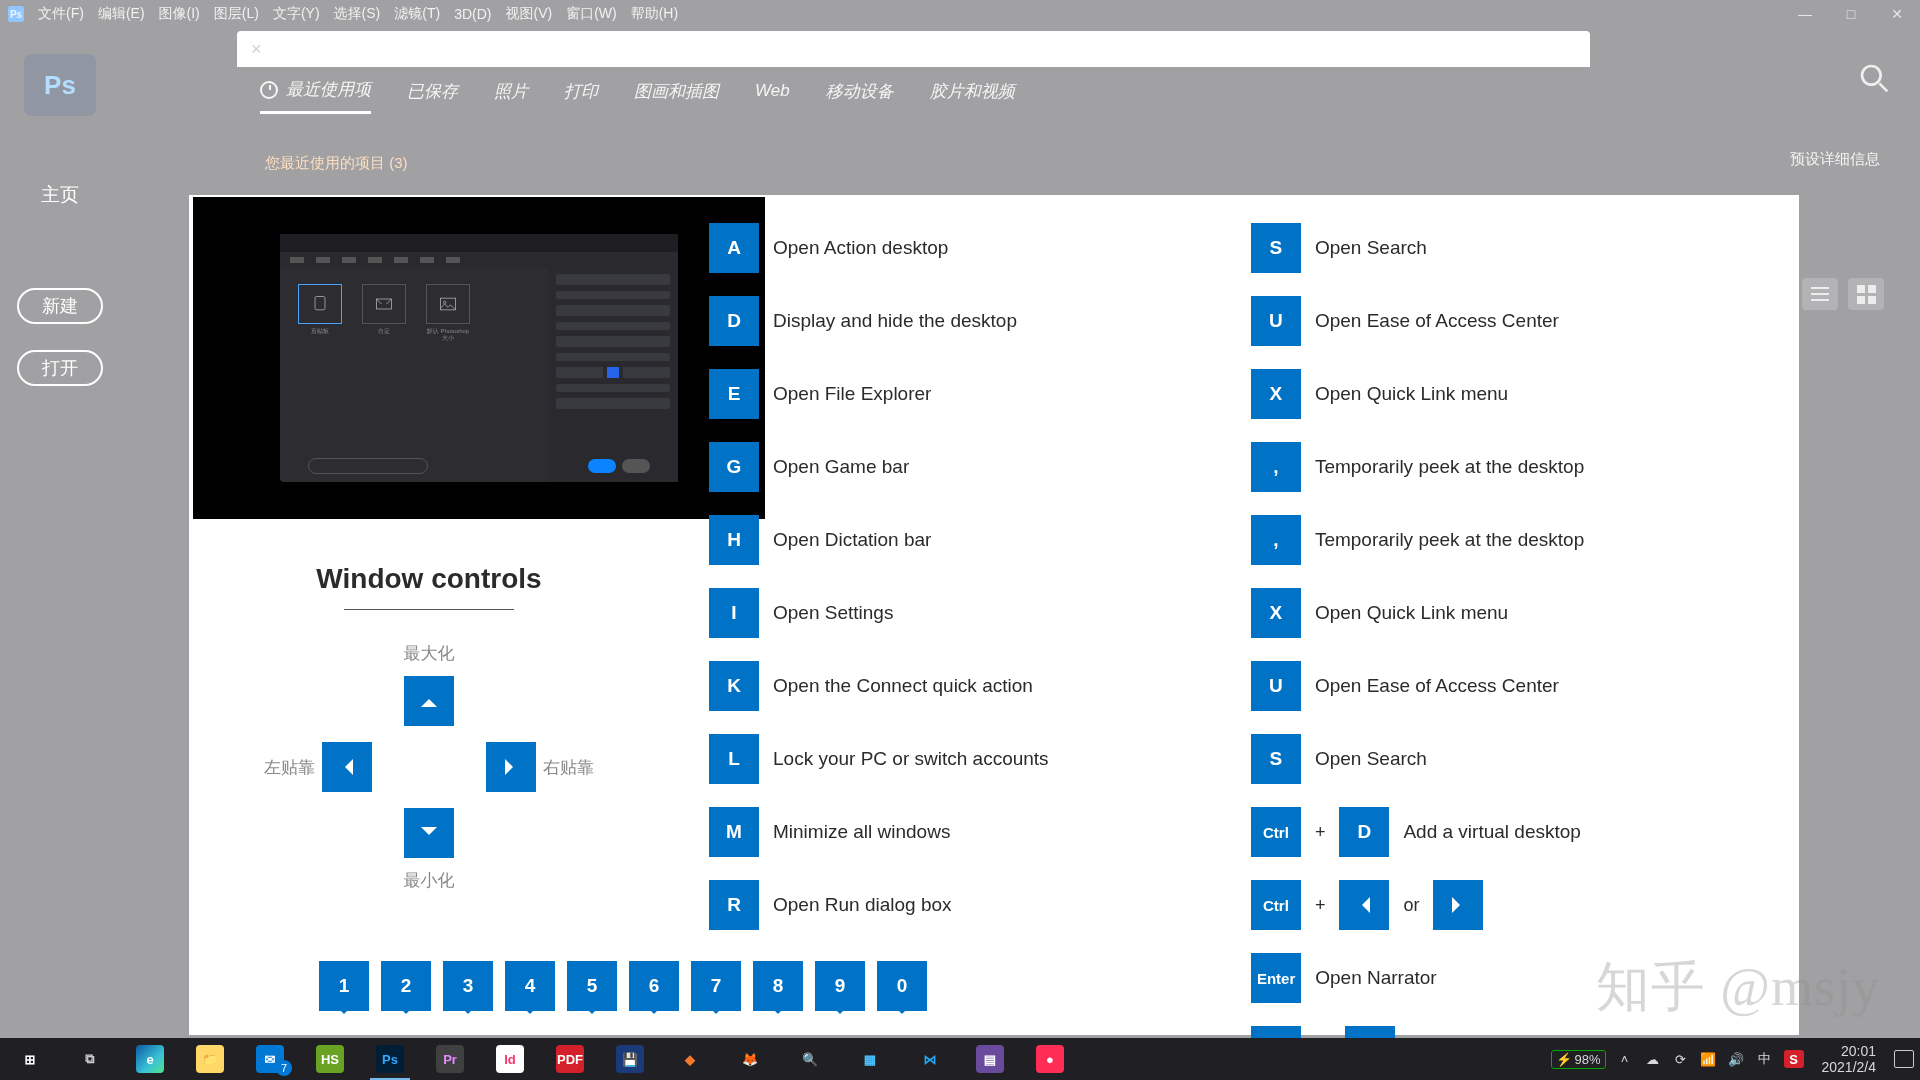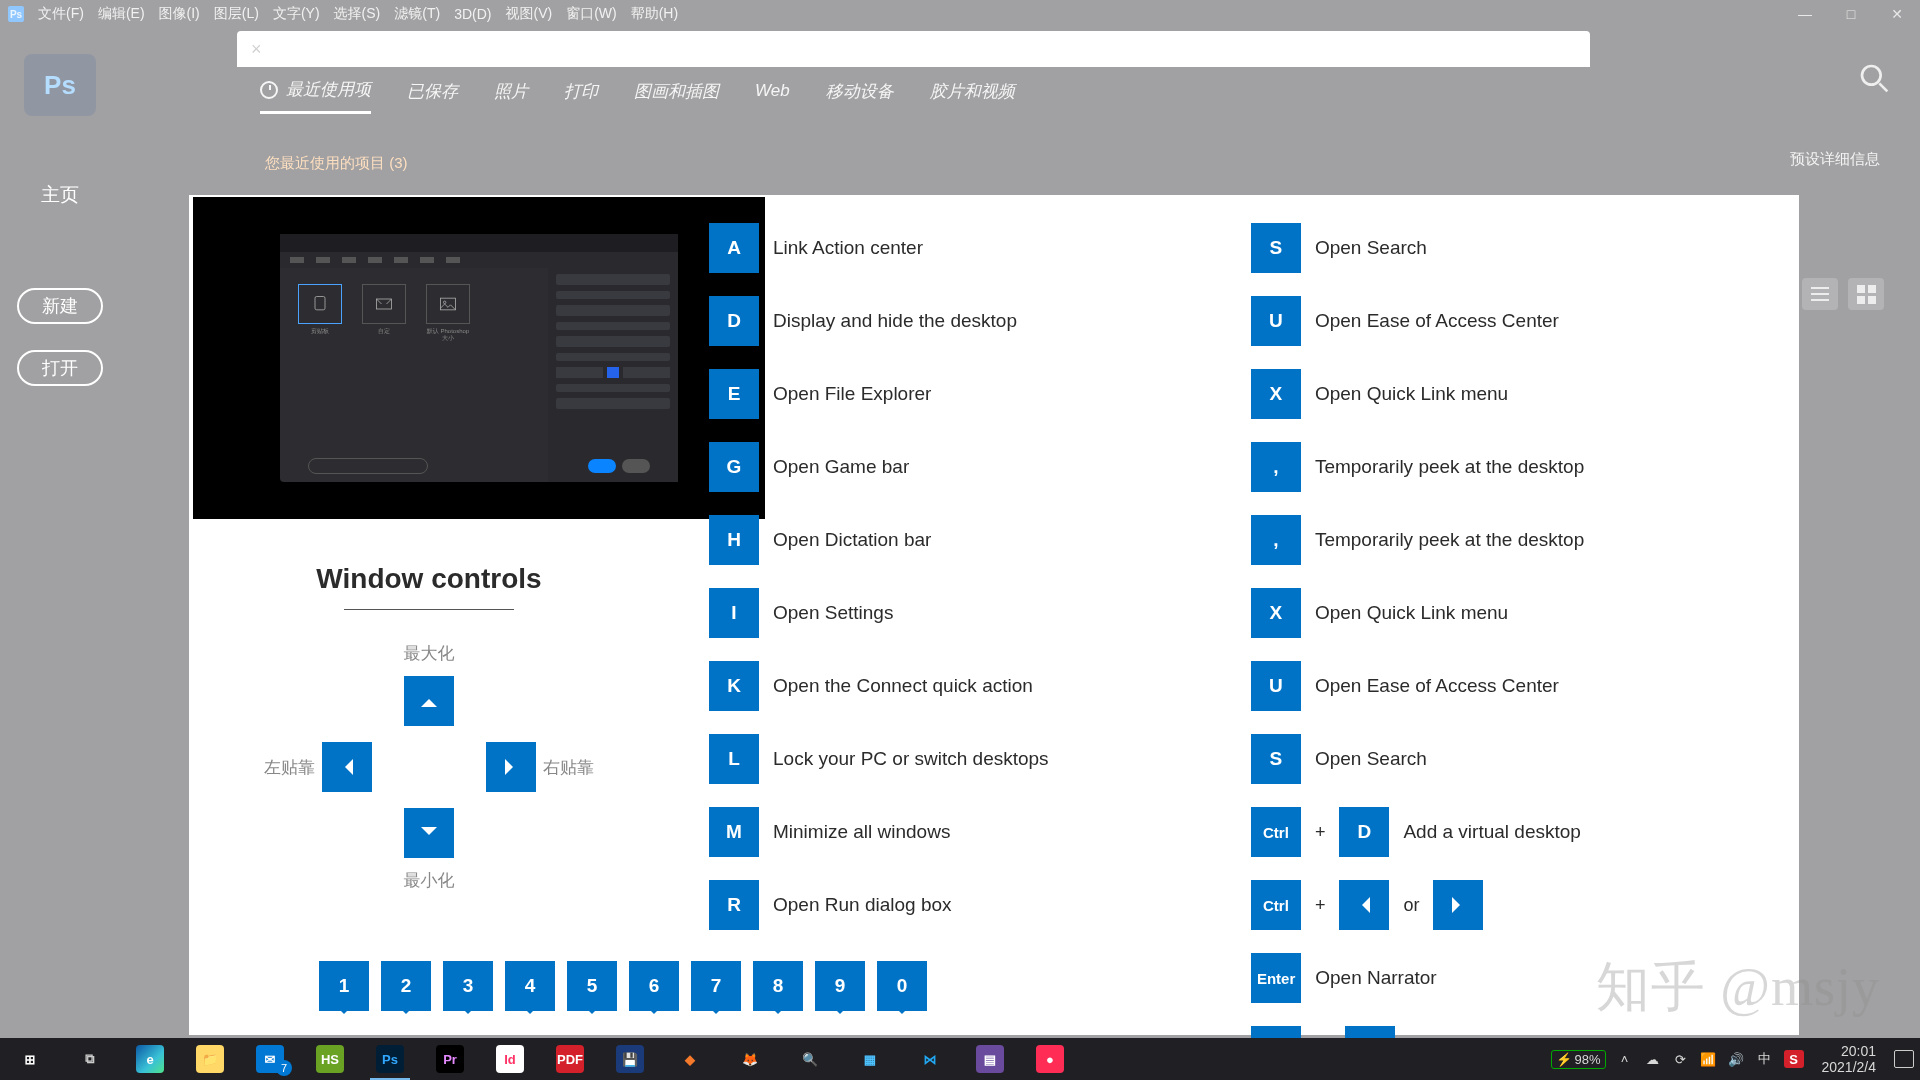--- a/index.html
+++ b/index.html
@@ -315,21 +315,21 @@
         <div class="dkey rt">
             <div class="arrow r"></div>
           </div>
       </div>
     </div>
 
     <div class="ov-mid">
       <div class="sc-list" id="midList">
           <div class="sc">
             <div class="key">A</div>
-            <span class="sc-desc">Link Action center</span>
+            <span class="sc-desc">Open Action desktop</span>
           </div>
           <div class="sc">
             <div class="key">D</div>
             <span class="sc-desc">Display and hide the desktop</span>
           </div>
           <div class="sc">
             <div class="key">E</div>
             <span class="sc-desc">Open File Explorer</span>
           </div>
           <div class="sc">
@@ -343,21 +343,21 @@
           <div class="sc">
             <div class="key">I</div>
             <span class="sc-desc">Open Settings</span>
           </div>
           <div class="sc">
             <div class="key">K</div>
             <span class="sc-desc">Open the Connect quick action</span>
           </div>
           <div class="sc">
             <div class="key">L</div>
-            <span class="sc-desc">Lock your PC or switch desktops</span>
+            <span class="sc-desc">Lock your PC or switch accounts</span>
           </div>
           <div class="sc">
             <div class="key">M</div>
             <span class="sc-desc">Minimize all windows</span>
           </div>
           <div class="sc">
             <div class="key">R</div>
             <span class="sc-desc">Open Run dialog box</span>
           </div>
         </div>
@@ -462,21 +462,21 @@
         <div class="ic" style="background: rgb(0, 120, 212); color: rgb(255, 255, 255);">✉</div>
         <div class="badge7">7</div>
       </div>
       <div class="tb-item">
         <div class="ic" style="background: rgb(106, 162, 36); color: rgb(255, 255, 255);">HS</div>
       </div>
       <div class="tb-item active">
         <div class="ic" style="background: rgb(0, 30, 54); color: rgb(49, 168, 255);">Ps</div>
       </div>
       <div class="tb-item">
-        <div class="ic" style="background: #000000; color: rgb(229, 137, 255);">Pr</div>
+        <div class="ic" style="background: #404040; color: rgb(229, 137, 255);">Pr</div>
       </div>
       <div class="tb-item">
         <div class="ic" style="background: #ffffff; color: rgb(255, 51, 102);">Id</div>
       </div>
       <div class="tb-item">
         <div class="ic" style="background: rgb(212, 32, 42); color: rgb(255, 255, 255);">PDF</div>
       </div>
       <div class="tb-item">
         <div class="ic" style="background: rgb(27, 58, 122); color: rgb(255, 255, 255);">💾</div>
       </div>

